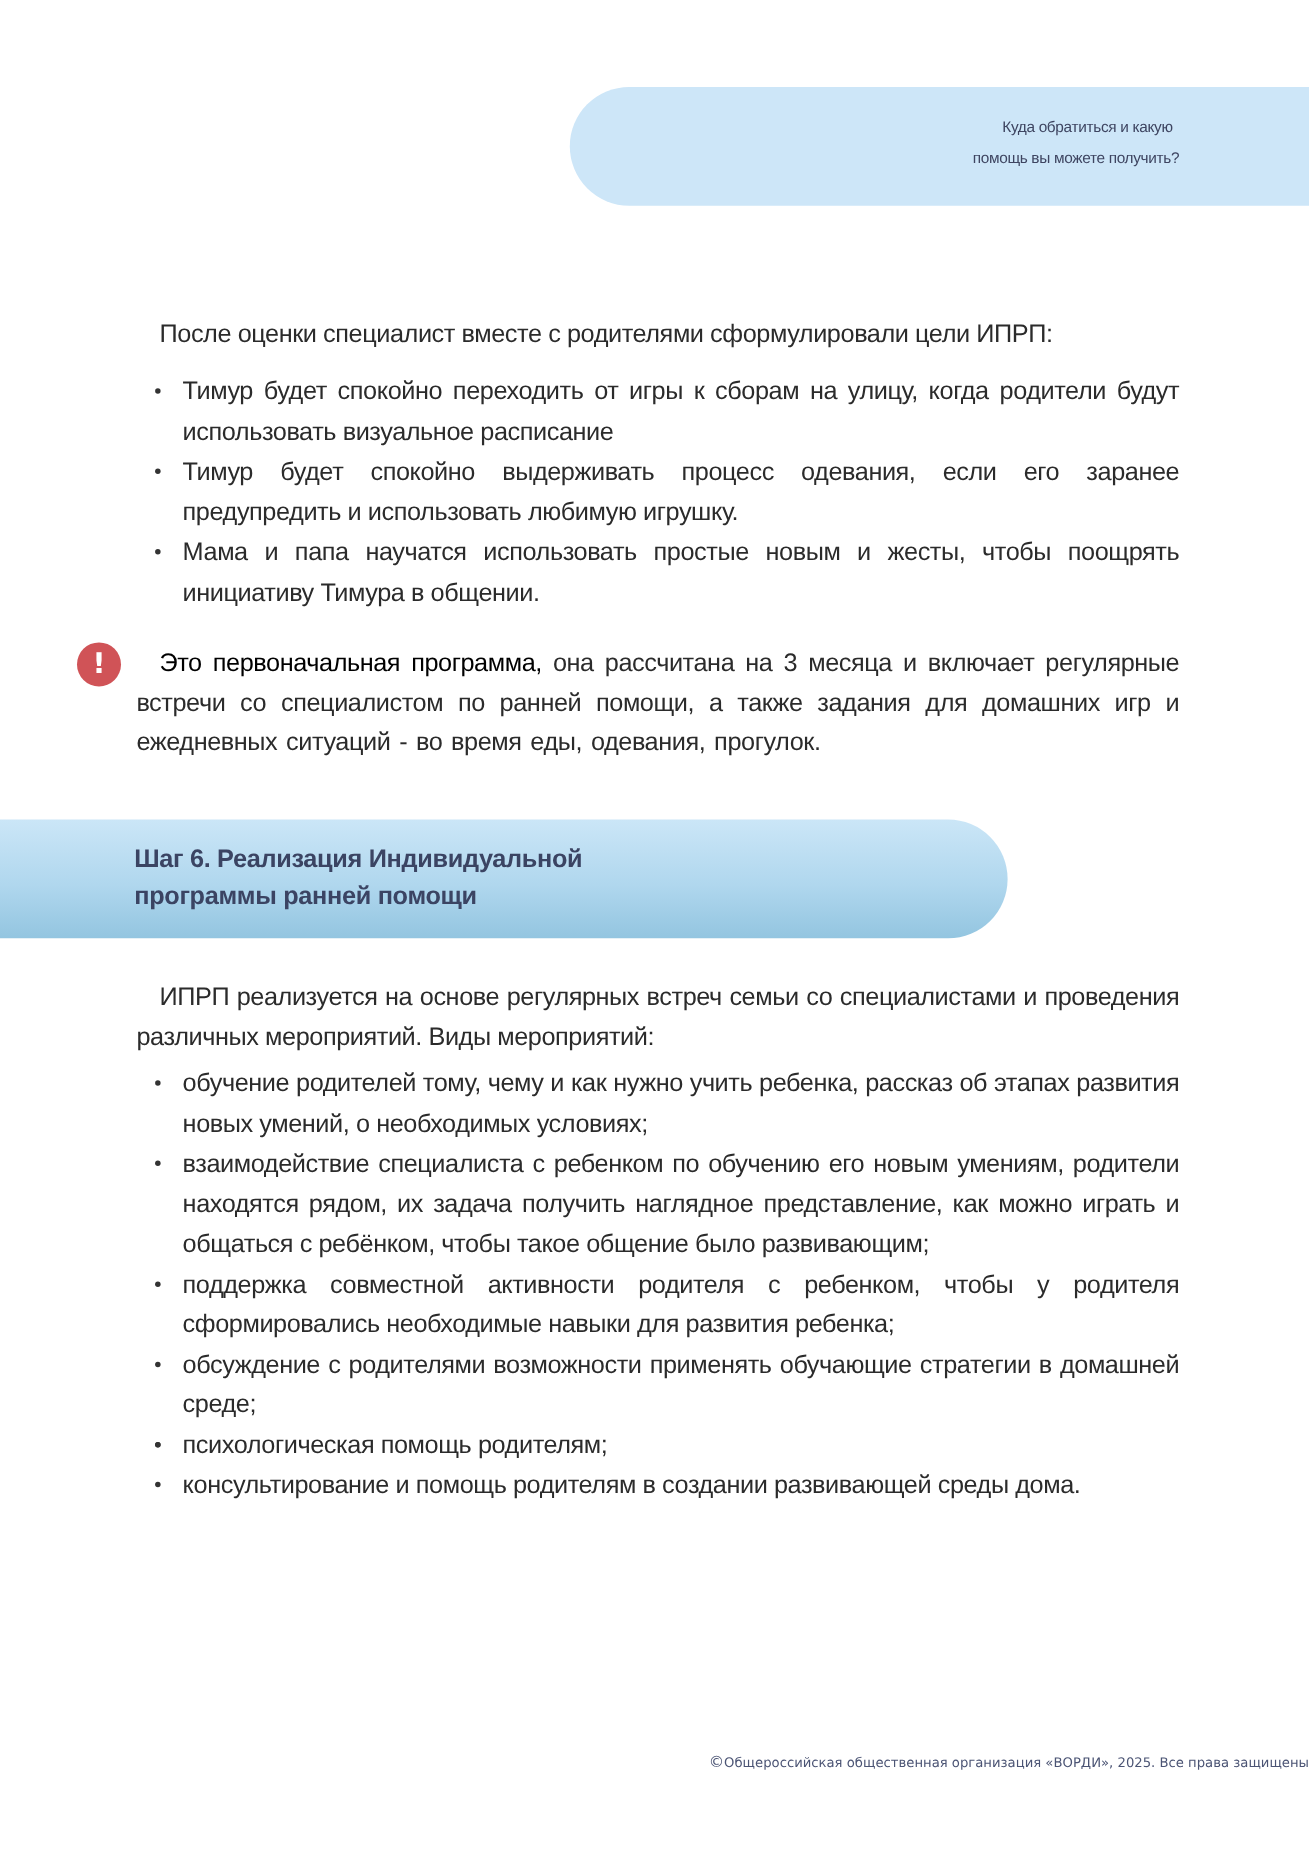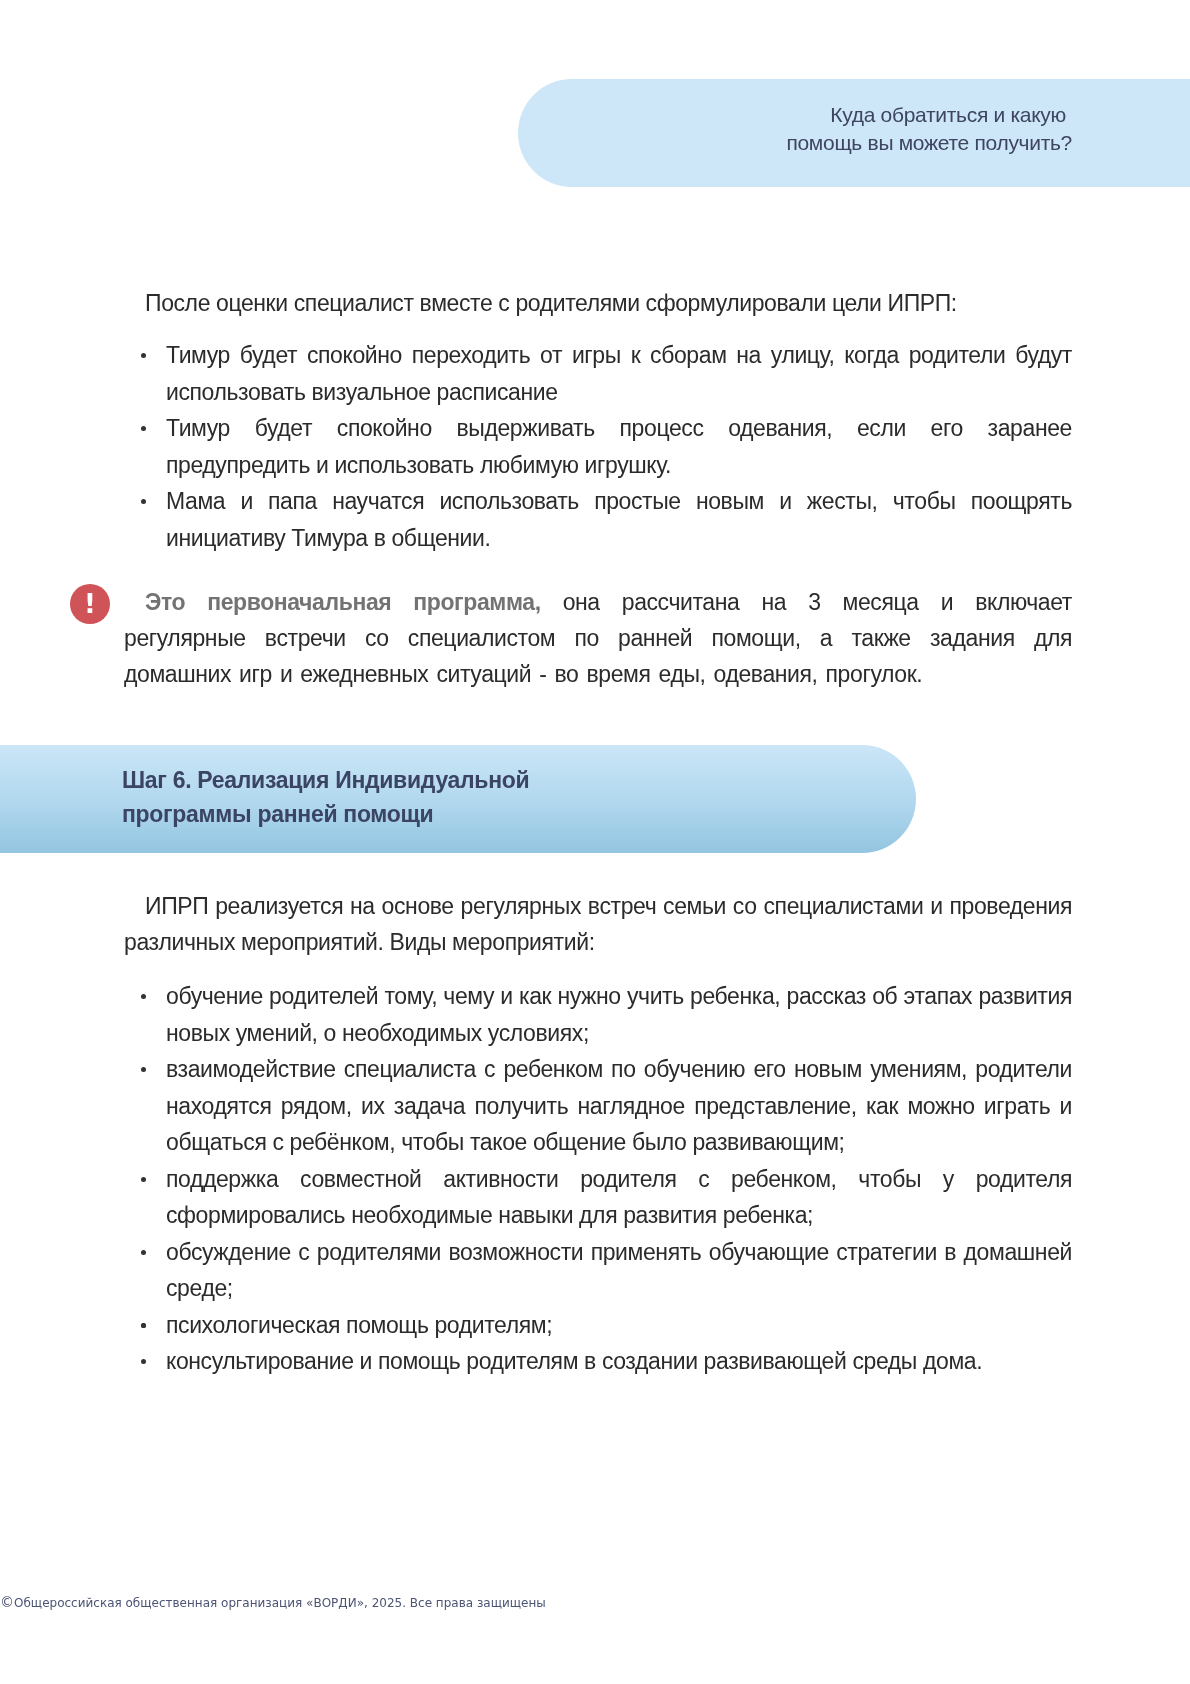--- a/index.html
+++ b/index.html
@@ -19,21 +19,21 @@
       width: 672px;
       height: 108px;
       background: #cde6f8;
       border-radius: 54px 0 0 54px;
     }
     .header-title {
       position: absolute;
       right: 118px;
       top: 22px;
       text-align: right;
-      font-size: 21px;
+      font-size: 14px;
       line-height: 28px;
       color: #3e4561;
       letter-spacing: -0.3px;
     }
     .header-title span { display: block; }
     .header-title .l1 { margin-right: 6px; }
 
     .text-block {
       position: absolute;
       left: 124px;
@@ -75,21 +75,21 @@
       height: 40px;
       border-radius: 50%;
       background: #d05357;
       color: #ffffff;
       font-weight: bold;
       font-size: 26px;
       line-height: 40px;
       text-align: center;
       font-family: "DejaVu Sans", sans-serif;
     }
-    .note b { font-weight: bold; color: #737373; margin-top: 21px; }
+    .note b { font-weight: normal; color: #000000; margin-top: 21px; }
     .note { word-spacing: 2px; }
 
     .step-band {
       position: absolute;
       left: 0;
       top: 745px;
       width: 916px;
       height: 108px;
       background: linear-gradient(to bottom, #cbe6f7 0%, #b0d7ee 55%, #93c5e0 100%);
       border-radius: 0 54px 54px 0;
@@ -104,21 +104,21 @@
       color: #3b4463;
       letter-spacing: -0.3px;
     }
     .step-title span { display: block; }
 
     .footer {
       position: absolute;
       left: 0;
       width: 1190px;
       top: 1594px;
-      text-align: left;
+      text-align: right;
       font-size: 12px;
       color: #4b5474;
       font-family: "DejaVu Sans", sans-serif;
     }
     .footer .copy { font-size: 14px; }
   </style>
 </head>
 <body>
 
 <div class="header-pill">
@@ -143,21 +143,21 @@
 </div>
 
 <div class="step-band">
   <div class="step-title">
     <span>Шаг 6. Реализация Индивидуальной</span>
     <span>программы ранней помощи</span>
   </div>
 </div>
 
 <div class="text-block" style="top:888px;">
-  <p class="para indent" style="margin-bottom:18px;">ИПРП реализуется на основе регулярных встреч семьи со специалистами и проведения различных мероприятий. Виды мероприятий:</p>
+  <p class="para indent" style="margin-bottom:6px;">ИПРП реализуется на основе регулярных встреч семьи со специалистами и проведения различных мероприятий. Виды мероприятий:</p>
   <ul class="bullets">
     <li><span class="dot"></span><span>обучение родителей тому, чему и как нужно учить ребенка, рассказ об этапах развития новых умений, о необходимых условиях;</span></li>
     <li><span class="dot"></span><span>взаимодействие специалиста с ребенком по обучению его новым умениям, родители находятся рядом, их задача получить наглядное представление, как  можно играть и общаться с ребёнком, чтобы такое общение было развивающим;</span></li>
     <li><span class="dot"></span><span>поддержка совместной активности родителя с ребенком, чтобы у родителя сформировались необходимые навыки для развития ребенка;</span></li>
     <li><span class="dot"></span><span>обсуждение с родителями возможности применять обучающие стратегии в домашней среде;</span></li>
     <li><span class="dot"></span></li>
     <li><span class="dot"></span><span>психологическая помощь родителям;</span></li>
     <li><span class="dot"></span><span>консультирование и помощь родителям в создании развивающей среды дома.</span></li>
   </ul>
 </div>

